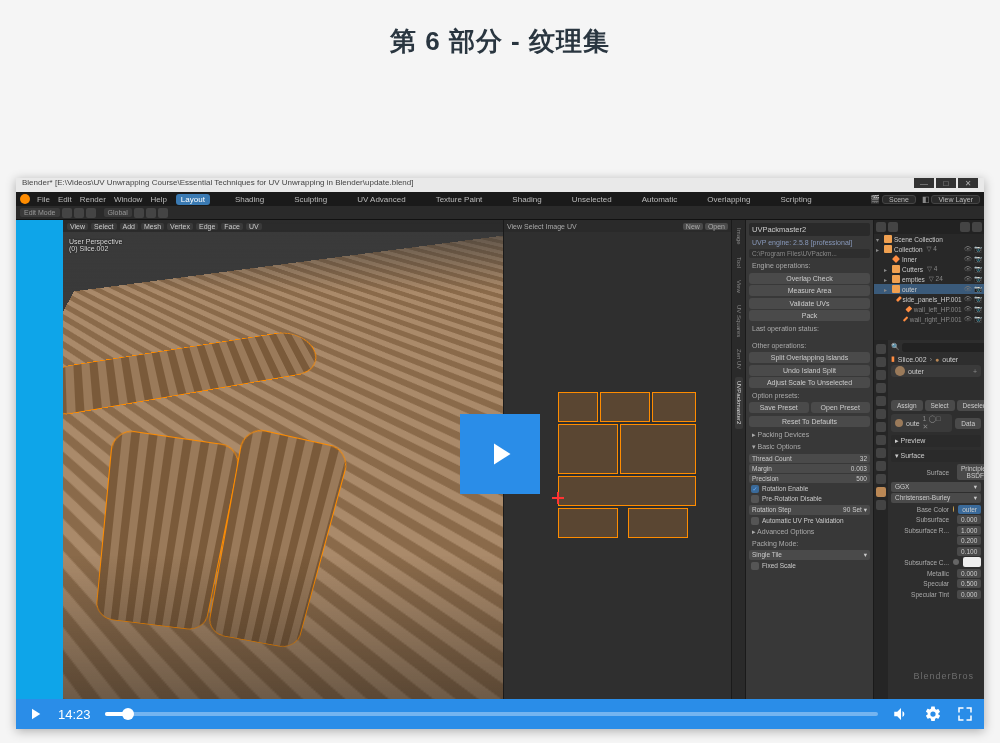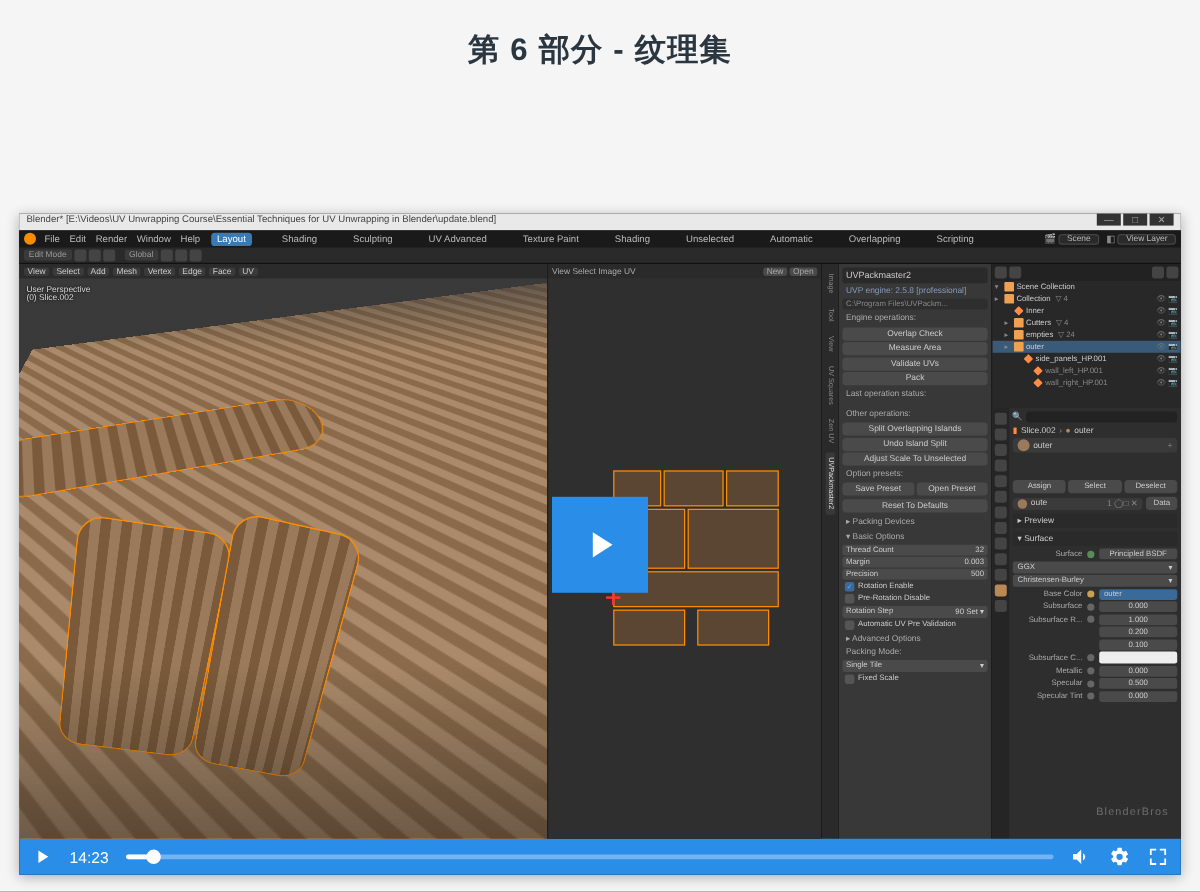--- a/index.html
+++ b/index.html
@@ -27,21 +27,21 @@
 .blender-topmenu .spacer { flex: 1; }
 .blender-topmenu .scene-ctl { display: flex; align-items: center; gap: 2px; }
 .blender-topmenu .scene-box { background: #2a2a2a; border: 1px solid #444; border-radius: 3px; padding: 0 6px; font-size: 7px; }
 
 
 .blender-toolbar2 { height: 14px; background: #2a2a2a; border-bottom: 1px solid #111; display: flex; align-items: center; padding: 0 4px; font-size: 7px; color: #999; gap: 2px; }
 .blender-toolbar2 .btn { background: #3a3a3a; border-radius: 2px; padding: 1px 4px; }
 .blender-toolbar2 .ico { width: 10px; height: 10px; background: #444; border-radius: 2px; }
 
 
-.blender-body { position: absolute; top: 42px; bottom: 30px; left: 0; right: 0; display: flex; background: #0f766e; }
+.blender-body { position: absolute; top: 42px; bottom: 30px; left: 0; right: 0; display: flex; background: #0ea5e9; padding-left: 47px; }
 
 
 .viewport3d { flex: 0 0 440px; position: relative; background: #3a3a3a; overflow: hidden; }
 .vp-header { position: absolute; top: 0; left: 0; right: 0; height: 12px; background: rgba(40,40,40,.8); display: flex; align-items: center; padding: 0 4px; font-size: 7px; color: #ccc; gap: 3px; z-index: 5; }
 .vp-header .btn { background: #3a3a3a; padding: 0 3px; border-radius: 2px; }
 .vp-info { position: absolute; top: 18px; left: 6px; font-size: 7px; color: #ddd; z-index: 5; text-shadow: 0 0 2px #000; }
 .checker-scene { position: absolute; inset: 0; background:
   linear-gradient(45deg, #8a6a4a 25%, #aa8a6a 25%, #aa8a6a 50%, #8a6a4a 50%, #8a6a4a 75%, #aa8a6a 75%);
   background-size: 18px 18px;
   transform: perspective(600px) rotateX(50deg) rotateY(-8deg) scale(1.4) translateY(-40px);

